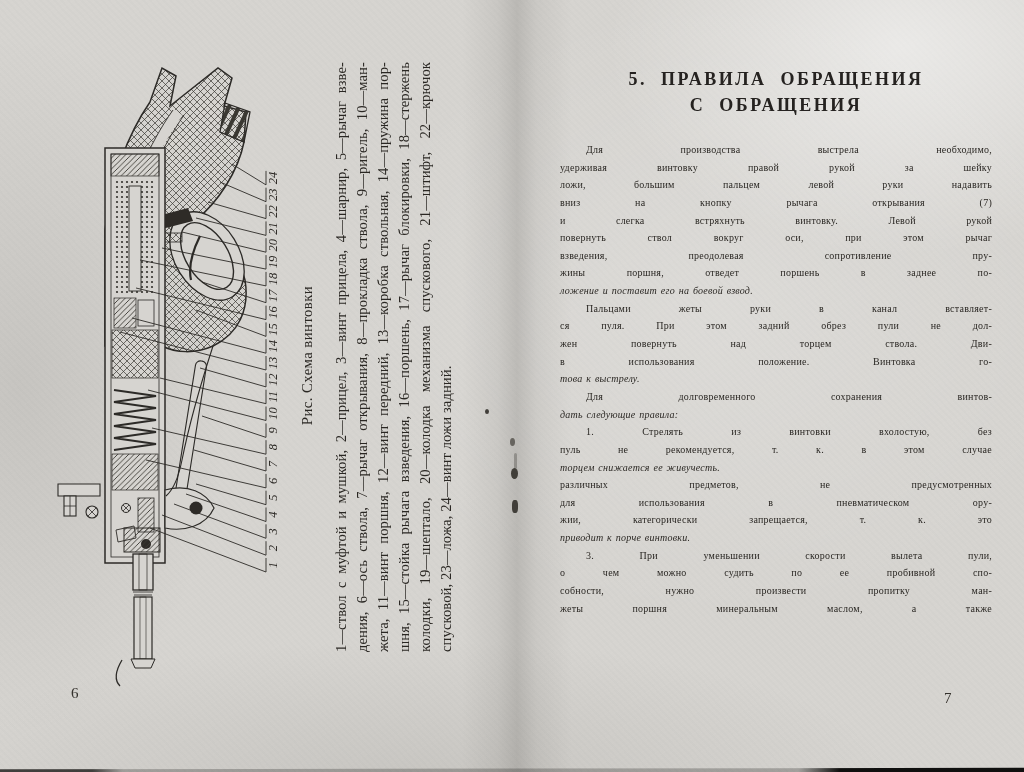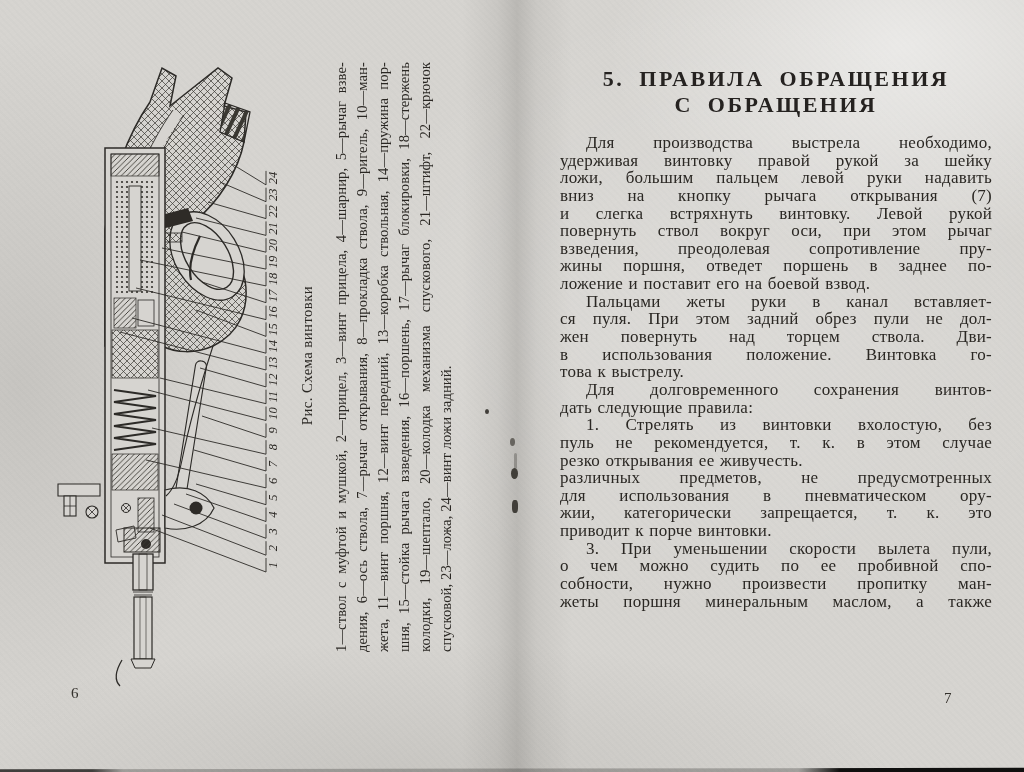--- a/index.html
+++ b/index.html
@@ -49,26 +49,26 @@
     font-size:14.6px;line-height:21px;letter-spacing:.1px;
   }
   .parts .pline{text-align:justify;text-align-last:justify;height:21px;}
   .parts .pline.pend{text-align-last:left;}
   .pagenum{position:absolute;font-size:15px;color:#34312c;}
   .pn-left{left:71px;top:685px;}
   .pn-right{left:944px;top:690px;}
   
   .right-page{position:absolute;left:560px;top:66px;width:432px;}
   .rp-title{
-    font-weight:bold;font-size:22px;line-height:26px;text-align:center;
+    font-weight:bold;font-size:18px;line-height:26px;text-align:center;
     letter-spacing:2.5px;word-spacing:7px;color:#252220;
   }
-  .rp-body{margin-top:16px;font-size:17px;line-height:17.65px;letter-spacing:.25px;word-spacing:1px;}
+  .rp-body{margin-top:23px;font-size:10px;line-height:17.65px;letter-spacing:.25px;word-spacing:1px;}
   .rp-body .ln{text-align:justify;text-align-last:justify;height:17.65px;white-space:nowrap;}
-  .rp-body .ln.end{text-align-last:left;white-space:normal;}
+  .rp-body .ln.end{text-align-last:left;white-space:normal;font-style:italic;}
   .rp-body .ln.ind{text-indent:26px;}
   svg text{font-family:"Liberation Serif",serif;}
 </style>
 </head>
 <body>
 
 <div class="scan">
 
   <svg class="fig-svg" width="260" height="650" viewBox="0 0 260 650">
     <defs>
@@ -238,21 +238,21 @@
         <div class="ln end">ложение и поставит его на боевой взвод.</div>
         <div class="ln ind">Пальцами жеты руки в канал вставляет-</div>
         <div class="ln">ся пуля. При этом задний обрез пули не дол-</div>
         <div class="ln">жен повернуть над торцем ствола. Дви-</div>
         <div class="ln">в использования положение. Винтовка го-</div>
         <div class="ln end">това к выстрелу.</div>
         <div class="ln ind">Для долговременного сохранения винтов-</div>
         <div class="ln end">дать следующие правила:</div>
         <div class="ln ind">1. Стрелять из винтовки вхолостую, без</div>
         <div class="ln">пуль не рекомендуется, т. к. в этом случае</div>
-        <div class="ln end">резко открывания ее живучесть.</div>
+        <div class="ln end">торцем снижается ее живучесть.</div>
         <div class="ln">различных предметов, не предусмотренных</div>
         <div class="ln">для использования в пневматическом ору-</div>
         <div class="ln">жии, категорически запрещается, т. к. это</div>
         <div class="ln end">приводит к порче винтовки.</div>
         <div class="ln ind">3. При уменьшении скорости вылета пули,</div>
         <div class="ln">о чем можно судить по ее пробивной спо-</div>
         <div class="ln">собности, нужно произвести пропитку ман-</div>
         <div class="ln">жеты поршня минеральным маслом, а также</div>
       </div>
   </div>

